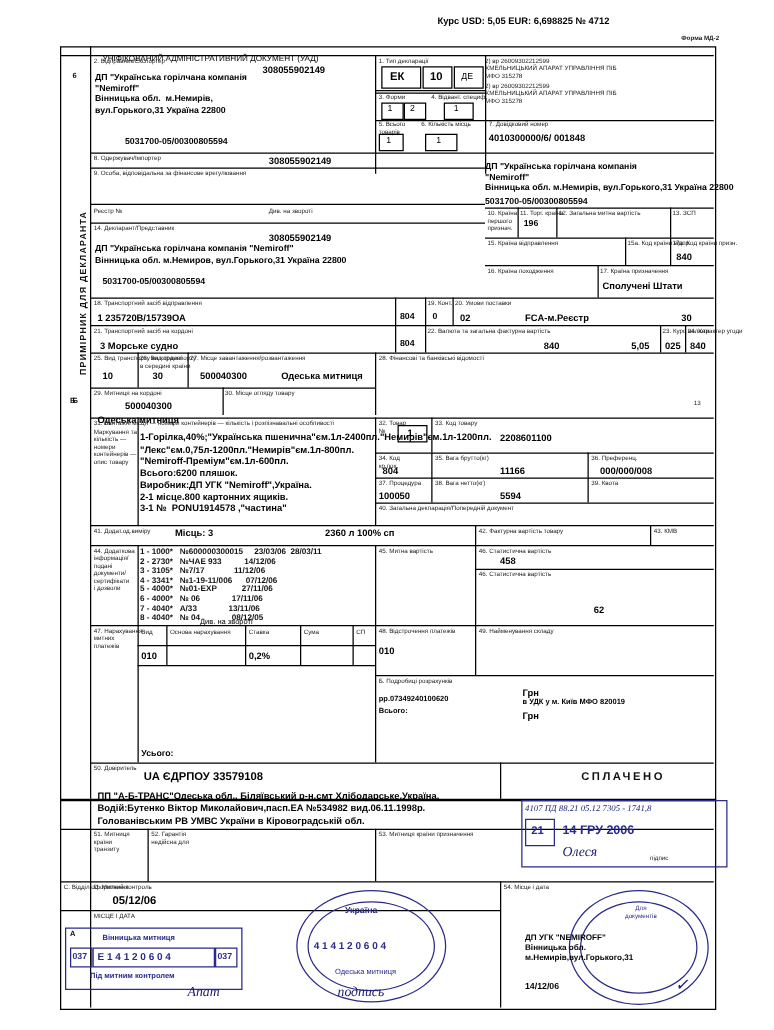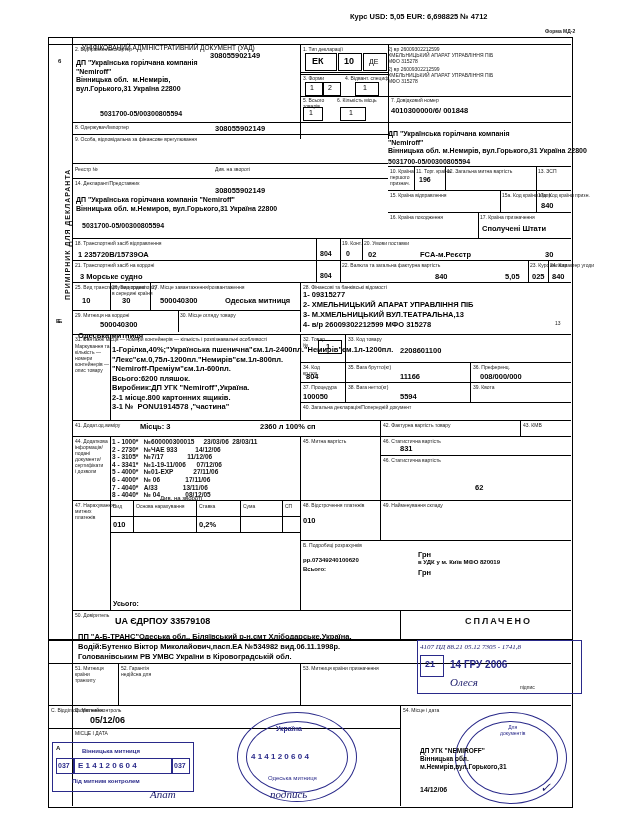--- a/index.html
+++ b/index.html
@@ -174,24 +174,20 @@
 в середині країни</div>
   <div class="vl" style="left:150px;top:282px;height:28px;"></div>
   <div class="lbl" style="left:152px;top:284px;">27. Місце завантаження/розвантаження</div>
   <div class="txtb" style="left:82px;top:296px;">10</div>
   <div class="txtb" style="left:122px;top:296px;">30</div>
   <div class="txtb" style="left:160px;top:296px;">500040300</div>
   <div class="txtb" style="left:225px;top:296px;">Одеська митниця</div>
 
   <div class="vl" style="left:300px;top:282px;height:50px;"></div>
   <div class="lbl" style="left:303px;top:284px;">28. Фінансові та банківські відомості</div>
-  <div class="txtb" style="left:303px;top:290px;white-space:pre;line-height:10px;">1- 09315277
-2- ХМЕЛЬНИЦЬКИЙ АПАРАТ УПРАВЛІННЯ ПІБ
-3- М.ХМЕЛЬНИЦЬКИЙ ВУЛ.ТЕАТРАЛЬНА,13
-4- в/р 26009302212599 МФО 315278</div>
 
   <div class="hl" style="left:72px;top:310px;width:228px;"></div>
   <div class="lbl" style="left:75px;top:312px;">29. Митниця на кордоні</div>
   <div class="vl" style="left:178px;top:310px;height:22px;"></div>
   <div class="lbl" style="left:180px;top:312px;">30. Місце огляду товару</div>
   <div class="txtb" style="left:100px;top:320px;">500040300</div>
   <div class="txtb" style="left:78px;top:331px;">Одеська митниця</div>
 
   <div class="hl" style="left:72px;top:334px;width:499px;"></div>
   <div class="lbl" style="left:75px;top:336px;">31. Вантажні місця — номери контейнерів — кількість і розпізнавальні особливості</div>
@@ -220,21 +216,21 @@
 
   <div class="hl" style="left:300px;top:362px;width:271px;"></div>
   <div class="lbl" style="left:303px;top:364px;white-space:pre;">34. Код
 кр.пох.</div>
   <div class="vl" style="left:345px;top:362px;height:20px;"></div>
   <div class="lbl" style="left:348px;top:364px;">35. Вага брутто(кг)</div>
   <div class="vl" style="left:470px;top:362px;height:20px;"></div>
   <div class="lbl" style="left:473px;top:364px;">36. Преференц.</div>
   <div class="txtb" style="left:306px;top:372px;">804</div>
   <div class="txtb" style="left:400px;top:372px;">11166</div>
-  <div class="txtb" style="left:480px;top:372px;">008/000/000</div>
+  <div class="txtb" style="left:480px;top:372px;">000/000/008</div>
 
   <div class="hl" style="left:300px;top:382px;width:271px;"></div>
   <div class="lbl" style="left:303px;top:384px;">37. Процедура</div>
   <div class="vl" style="left:345px;top:382px;height:20px;"></div>
   <div class="lbl" style="left:348px;top:384px;">38. Вага нетто(кг)</div>
   <div class="vl" style="left:470px;top:382px;height:20px;"></div>
   <div class="lbl" style="left:473px;top:384px;">39. Квота</div>
   <div class="txtb" style="left:303px;top:392px;">100050</div>
   <div class="txtb" style="left:400px;top:392px;">5594</div>
 
@@ -263,21 +259,21 @@
 3 - 3105*   №7/17             11/12/06  
 4 - 3341*   №1-19-11/006      07/12/06  
 5 - 4000*   №01-ЕХР           27/11/06  
 6 - 4000*   № 06              17/11/06  
 7 - 4040*   А/33              13/11/06  
 8 - 4040*   № 04              08/12/05  </div>
   <div class="txt" style="left:160px;top:494px;font-size:6px;">Див. на звороті</div>
 
   <div class="vl" style="left:300px;top:436px;height:64px;"></div>
   <div class="lbl" style="left:303px;top:438px;">45. Митна вартість</div>
-  <div class="txtb" style="left:400px;top:444px;">831</div>
+  <div class="txtb" style="left:400px;top:444px;">458</div>
   <div class="hl" style="left:380px;top:455px;width:191px;"></div>
   <div class="vl" style="left:380px;top:436px;height:64px;"></div>
   <div class="lbl" style="left:383px;top:438px;">46. Статистична вартість</div>
   <div class="lbl" style="left:383px;top:457px;">46. Статистична вартість</div>
   <div class="txtb" style="left:475px;top:483px;">62</div>
 
   <div class="hl" style="left:72px;top:500px;width:499px;"></div>
   <div class="lbl" style="left:75px;top:502px;white-space:pre;">47. Нарахування
 митних
 платежів</div>

